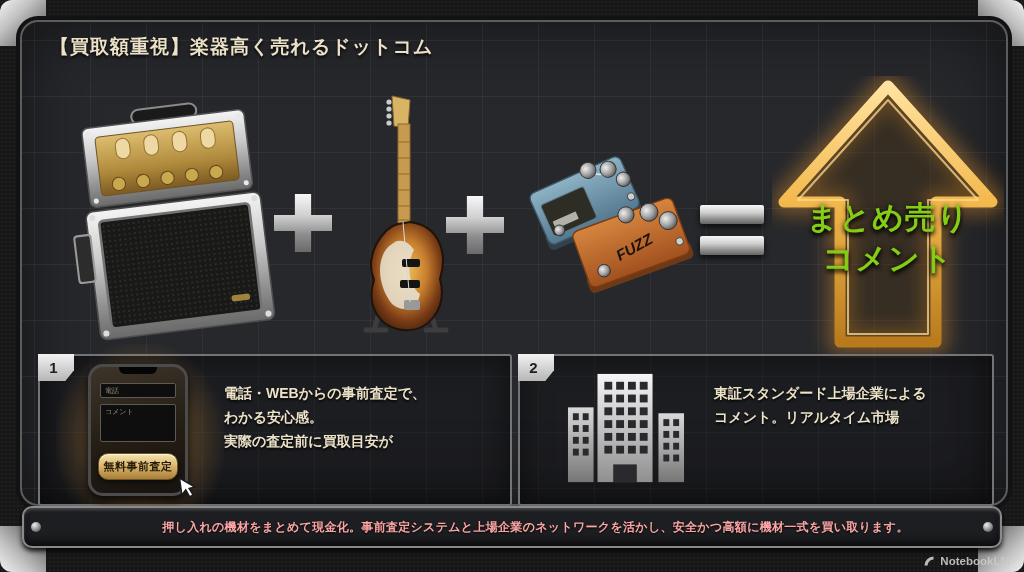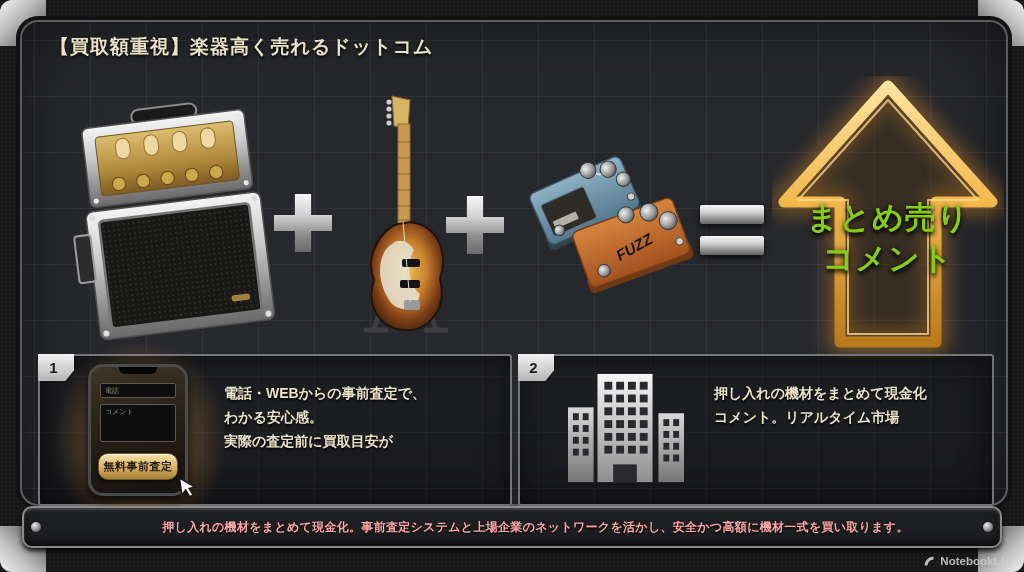--- a/index.html
+++ b/index.html
@@ -392,21 +392,21 @@
           <rect x="103" y="62" width="6" height="7"></rect>
             <rect x="113" y="62" width="6" height="7"></rect>
           <rect x="103" y="74" width="6" height="7"></rect>
             <rect x="113" y="74" width="6" height="7"></rect>
           <rect x="103" y="86" width="6" height="7"></rect>
             <rect x="113" y="86" width="6" height="7"></rect>
         </g>
       </svg>
     </div>
     <div class="feature-text">
-      <div>押し入れの機材をまとめて現金化</div>
+      <div>東証スタンダード上場企業による</div>
       <div>コメント。リアルタイム市場</div>
     </div>
   </div>
 </div>
 
 <div class="bottom-bar">
   <div class="screw left"></div>
   <div class="footer-text">押し入れの機材をまとめて現金化。事前査定システムと上場企業のネットワークを活かし、安全かつ高額に機材一式を買い取ります。</div>
   <div class="screw right"></div>
 </div>

